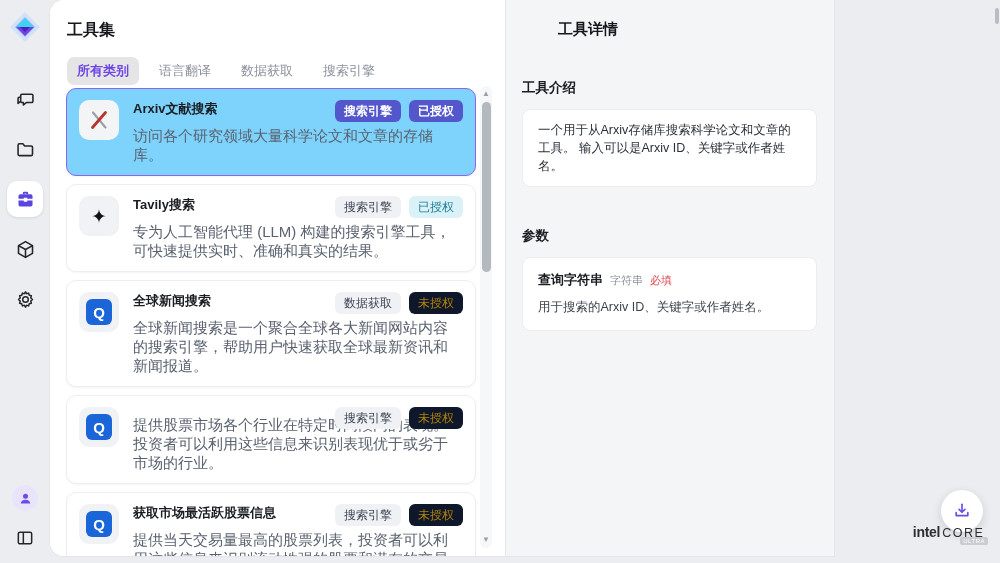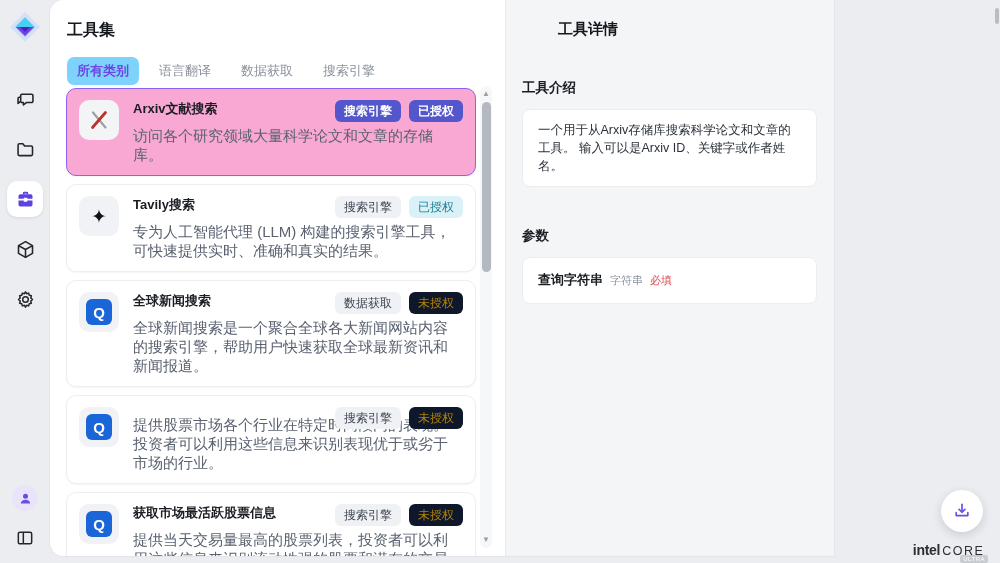--- a/index.html
+++ b/index.html
@@ -21,24 +21,24 @@
   .avatar-wrap { width:26px; height:26px; border-radius:50%; background:#e9e3fb; display:flex; align-items:center; justify-content:center; }
 
   
   .window { position:absolute; left:50px; top:0; width:784px; height:556px; background:#ffffff; border-radius:14px 0 0 14px; display:flex; overflow:hidden; box-shadow:0 0 0 1px rgba(0,0,0,.03); }
 
   
   .list-col { position:relative; width:455px; flex:0 0 455px; background:#fff; }
   .list-title { font-size:16px; font-weight:bold; color:#15181c; margin:20px 0 0 17px; }
   .tabs { display:flex; align-items:center; gap:10px; margin:16px 0 0 17px; }
   .tab { font-size:13px; color:#8a909b; background:transparent; border:none; padding:5px 10px; border-radius:7px; cursor:pointer; white-space:nowrap; }
-  .tab.active { background:#7dd3fc; color:#6e45e5; font-weight:bold; }
+  .tab.active { background:#e5e5e5; color:#6e45e5; font-weight:bold; }
   .cards { position:absolute; left:16px; top:88px; width:410px; display:flex; flex-direction:column; gap:8px; }
   .card { position:relative; background:#fff; border:1px solid #eceef1; border-radius:10px; box-shadow:0 1px 2px rgba(25,30,40,.05); padding:11px 14px 11px 66px; min-height:58px; cursor:pointer; }
-  .card.selected { background:#f9a8d4; border:1.5px solid #8f63f2; }
+  .card.selected { background:#7dd3fc; border:1.5px solid #8f63f2; }
   .tool-icon-box { position:absolute; left:12px; top:11px; width:40px; height:40px; border-radius:10px; background:#f0f2f5; display:flex; align-items:center; justify-content:center; }
   .card.selected .tool-icon-box { background:#f3f4f6; }
   .tool-title { font-size:13px; font-weight:bold; color:#1a1d22; line-height:18px; padding-right:150px; }
   .tool-desc { font-size:15px; color:#5a6270; line-height:19px; margin-top:8px; }
   .badges { position:absolute; right:12px; top:11px; display:flex; gap:8px; }
   .badge { font-size:12px; line-height:1; padding:5px 9px; border-radius:6px; white-space:nowrap; }
   .badge.cat { background:#f0f1f4; color:#3f4654; }
   .badge.auth-yes { background:#d9f1f7; color:#1f7d93; }
   .badge.auth-no  { background:#0f172a; color:#b18307; }
   .card.selected .badge { background:#5457cb; color:#ffffff; font-weight:bold; }
@@ -56,21 +56,21 @@
   .white-card { background:#fff; border-radius:8px; border:1px solid #ededf0; margin-top:12px; padding:11px 15px; }
   .intro-text { font-size:12.5px; color:#2b313a; line-height:18px; }
   .param-head { display:flex; align-items:baseline; gap:7px; }
   .param-name { font-size:13px; font-weight:bold; color:#1a1d22; }
   .param-type { font-size:11px; color:#8a919c; }
   .param-req  { font-size:11px; color:#e0484f;text-align:right; }
   .param-desc { font-size:12.5px; color:#3c434e; margin-top:9px; line-height:18px; }
 
   
   .fab { position:absolute; right:17px; bottom:31px; width:42px; height:42px; border-radius:50%; background:#fff; border:none; box-shadow:0 3px 10px rgba(25,30,60,.16); display:flex; align-items:center; justify-content:center; cursor:pointer; }
-  .brand { position:absolute; right:12px; bottom:0; display:flex; align-items:flex-start; gap:2px; color:#2b2e33; }
+  .brand { position:absolute; right:12px; bottom:18px; display:flex; align-items:flex-start; gap:2px; color:#2b2e33; }
   .brand .intel { font-size:14px; font-weight:bold; letter-spacing:-.3px; }
   .brand .core { font-size:12.5px; letter-spacing:1.5px; margin-top:1.5px; }
   .brand .ultra { font-size:6px; background:#c9ccd1; color:#fff; border-radius:2px; padding:1px 3px; margin-top:13px; margin-left:-26px; letter-spacing:.5px; }
 
   .edge-scroll { position:absolute; right:1px; top:8px; width:4px; height:16px; border-radius:2px; background:#b9bdc3; }
 
   svg { display:block; }
 </style>
 </head>
 <body>
@@ -254,20 +254,21 @@
         <p class="intro-text">一个用于从Arxiv存储库搜索科学论文和文章的工具。 输入可以是Arxiv ID、关键字或作者姓名。</p>
       </div>
 
       <h3 class="section-h">参数</h3>
       <div class="white-card" style="padding:13px 15px 14px">
         <div class="param-head">
           <span class="param-name">查询字符串</span>
           <span class="param-type">字符串</span>
           <span class="param-req">必填</span>
         </div>
+        <p class="param-desc">用于搜索的Arxiv ID、关键字或作者姓名。</p>
       </div>
     </section>
   </main>
 
   <button class="fab">
     <span>
       <svg width="20" height="20" viewBox="0 0 24 24" fill="none" stroke="#6b4ce6" stroke-width="2" stroke-linecap="round" stroke-linejoin="round">
         <path d="M12 4 v9"></path>
         <path d="M8.5 10 L12 13.5 L15.5 10"></path>
         <path d="M5 14 v3.5 h14 V14"></path>

